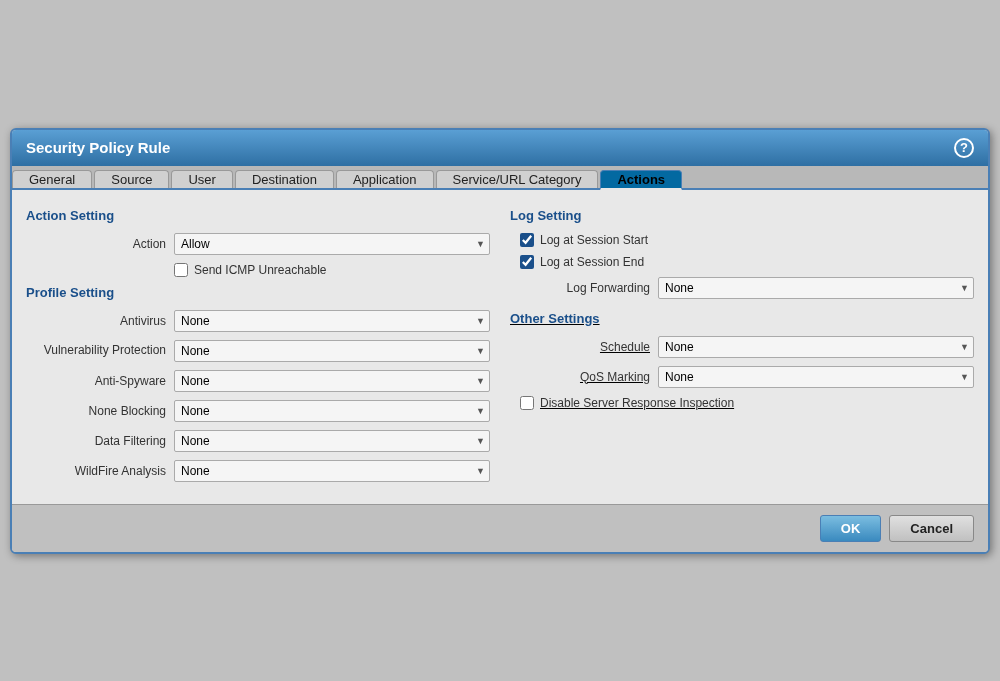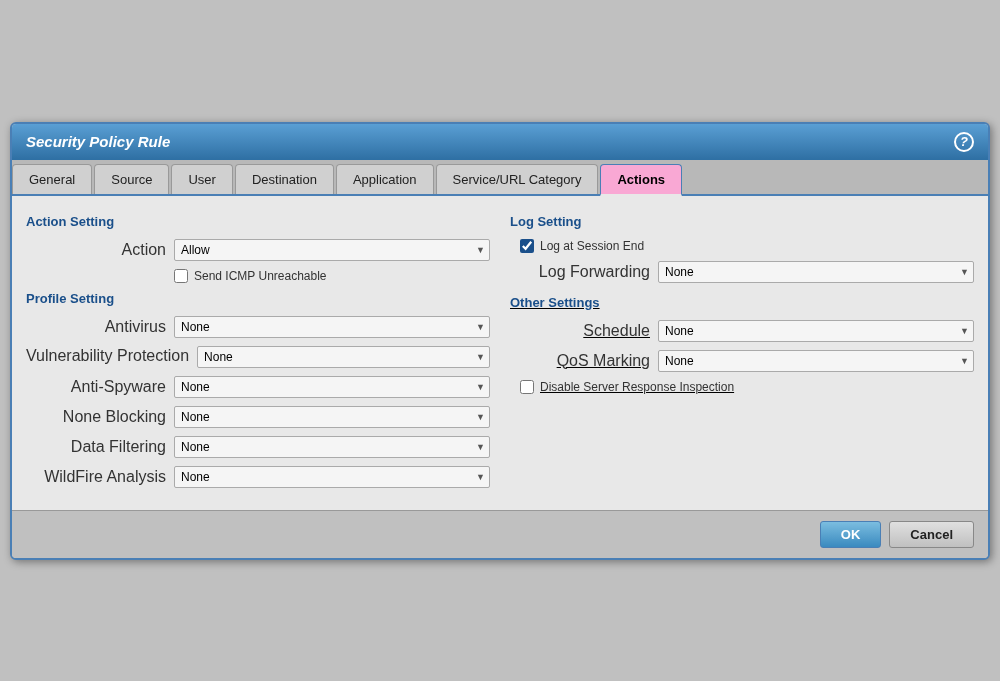--- a/index.html
+++ b/index.html
@@ -24,21 +24,20 @@
     }
     .dialog-header {
       background: linear-gradient(to bottom, #5a9fd4, #2e6fa3);
       color: white;
       padding: 8px 14px;
       font-size: 15px;
       font-weight: bold;
       display: flex;
       justify-content: space-between;
       align-items: center;
-      font-style: italic;
     }
     .dialog-header .help-icon {
       width: 20px;
       height: 20px;
       border-radius: 50%;
       border: 2px solid white;
       color: white;
       display: flex;
       align-items: center;
       justify-content: center;
@@ -46,32 +45,32 @@
       font-weight: bold;
       cursor: pointer;
     }
     .tabs {
       display: flex;
       background: #b8b8b8;
       border-bottom: 2px solid #4a7fb5;
       padding-top: 4px;
     }
     .tab {
-      padding: 7px 16px;
+      padding: 1px 16px;
       background: #d0d0d0;
       border: 1px solid #999;
       border-bottom: none;
       margin-right: 2px;
       cursor: pointer;
       border-radius: 4px 4px 0 0;
       font-size: 13px;
       color: #222;
     }
     .tab.active {
-      background: #f9a8d4;
+      background: #0369a1;
       border-color: #4a7fb5;
       font-weight: bold;
       color: #000;
       border-bottom: 2px solid #e8e8e8;
       margin-bottom: -2px;
     }
     .content {
       background: #e8e8e8;
       padding: 14px;
       display: grid;
@@ -88,21 +87,21 @@
     .form-row {
       display: flex;
       align-items: center;
       margin-bottom: 8px;
     }
     .form-row label {
       text-align: right;
       min-width: 140px;
       margin-right: 8px;
       color: #333;
-      font-size: 16px;
+      font-size: 12px;
     }
     .select-field {
       width: 100%;
       padding: 3px 22px 3px 6px;
       border: 1px solid #aaa;
       background: #f5f5f5;
       font-size: 12px;
       border-radius: 2px;
       appearance: none;
       -webkit-appearance: none;
@@ -295,20 +294,24 @@
             <option>None</option>
           </select>
         </div>
       </div>
     </div>
 
     <div class="right-col">
       <div class="log-section">
         <div class="section-title">Log Setting</div>
 
+        <div class="checkbox-row">
+          <input type="checkbox" id="log-start" checked="" style="">
+          <label for="log-start">Log at Session Start</label>
+        </div>
 
         <div class="checkbox-row">
           <input type="checkbox" id="log-end" checked="" style="">
           <label for="log-end">Log at Session End</label>
         </div>
 
         <div class="form-row">
           <label>Log Forwarding</label>
           <div class="select-wrapper">
             <select class="select-field">

